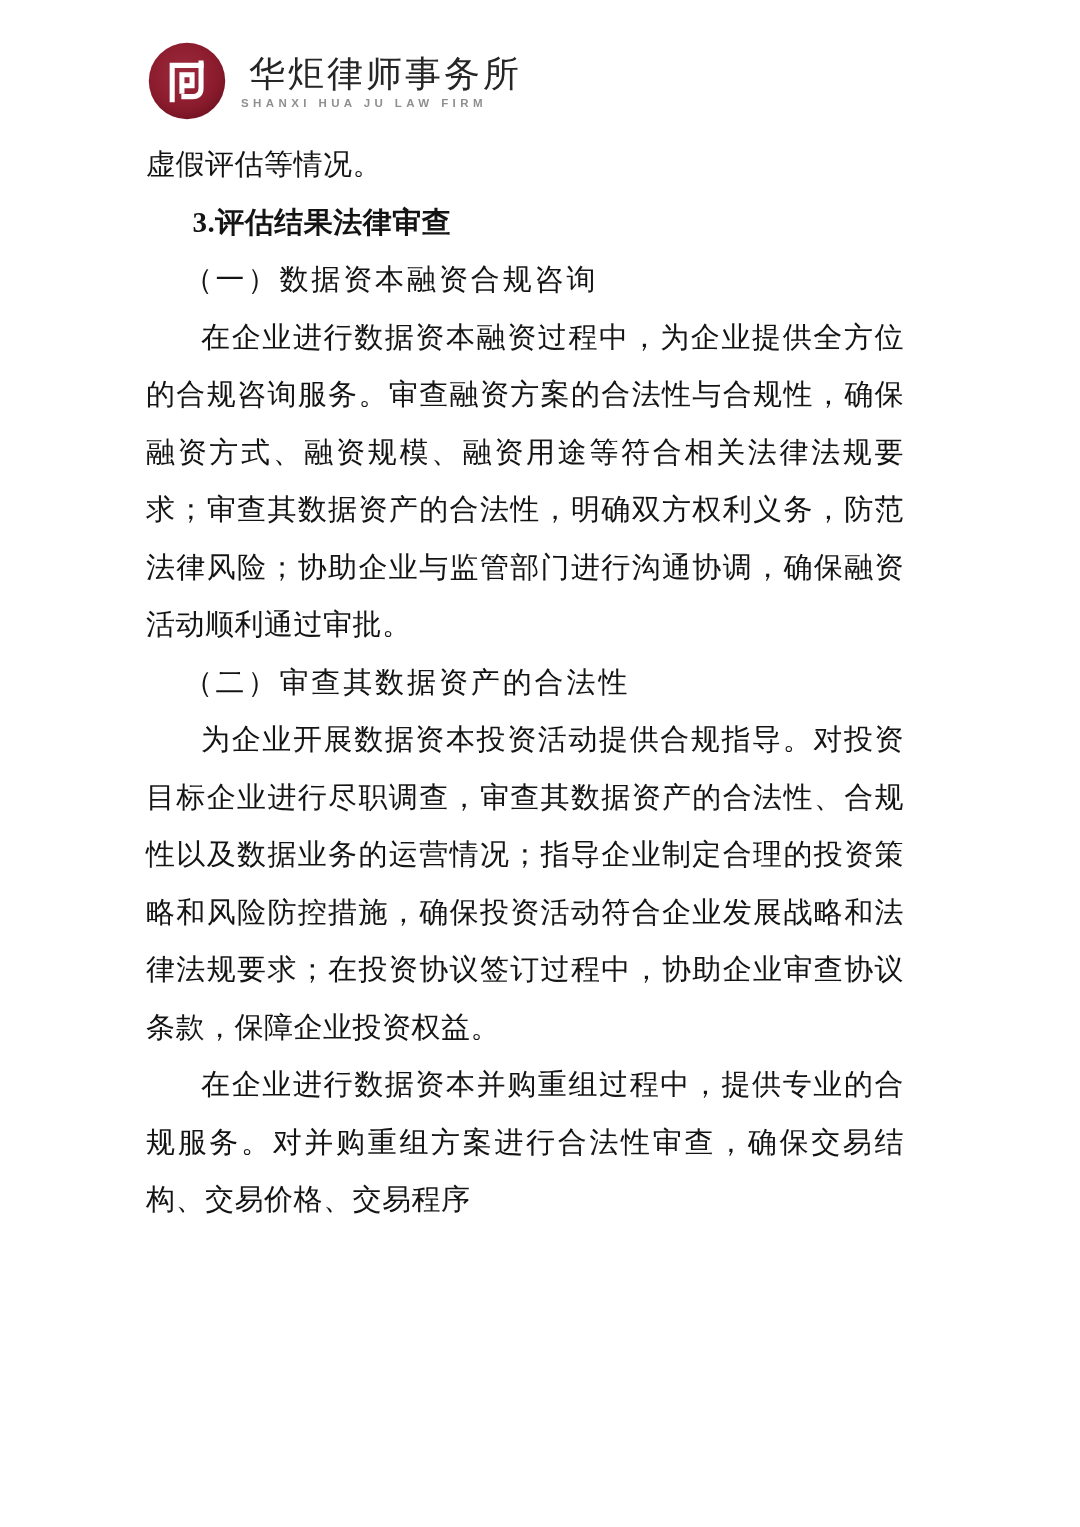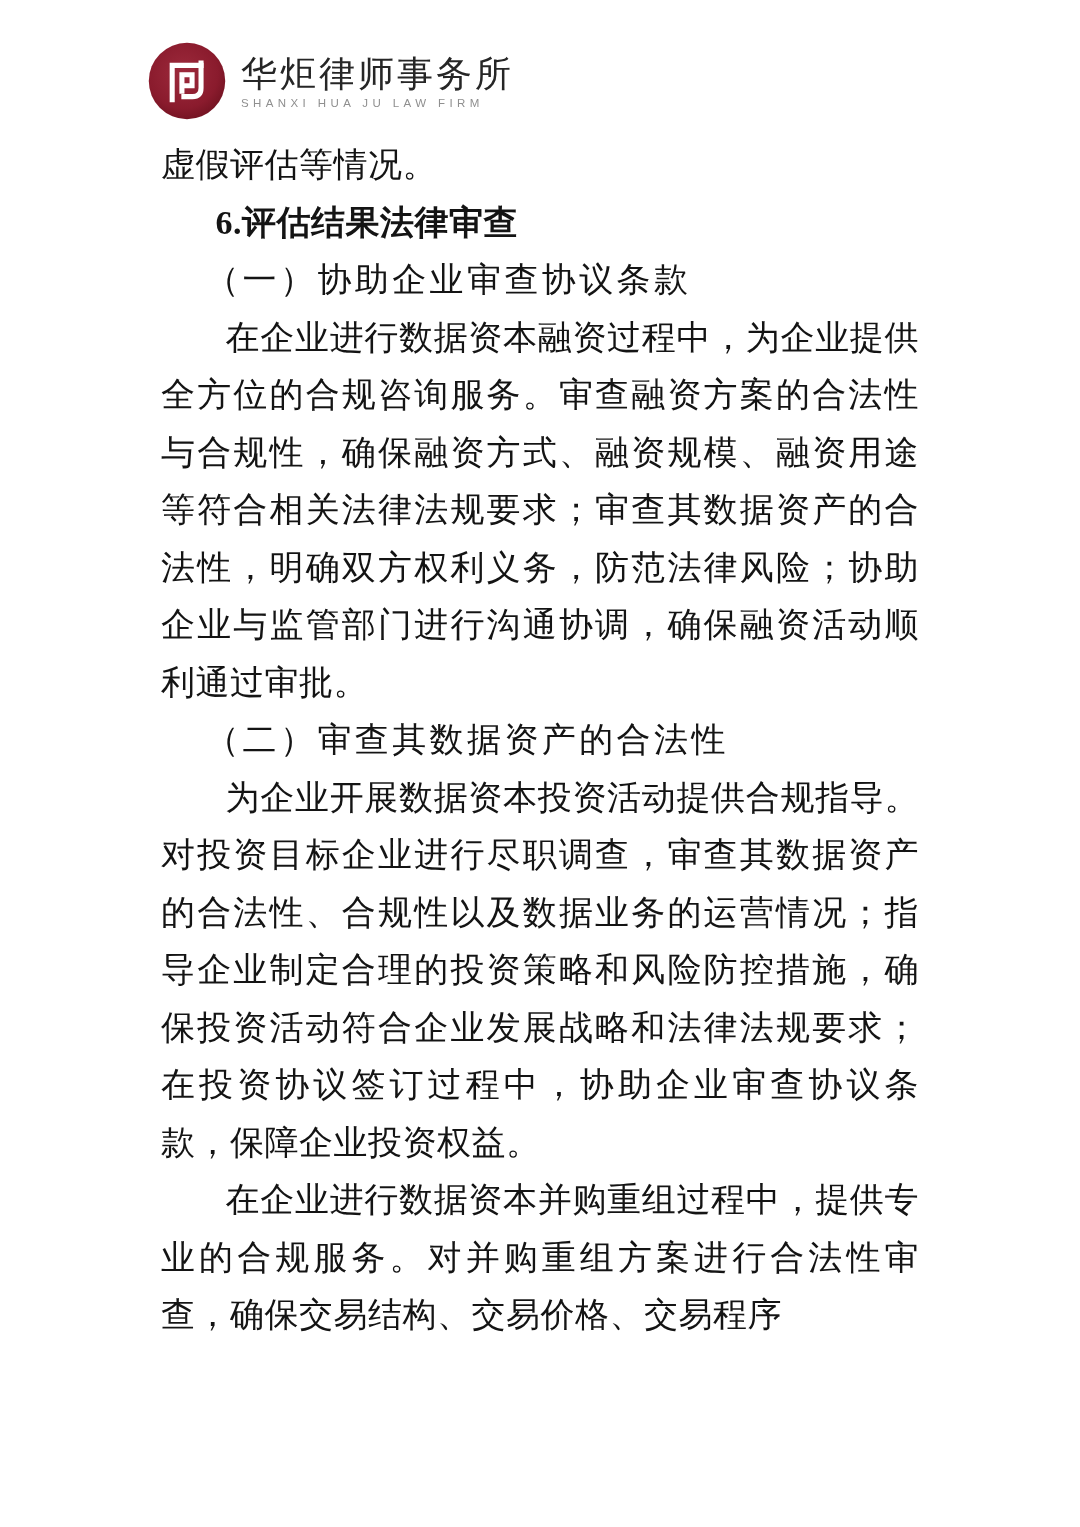--- a/index.html
+++ b/index.html
@@ -23,37 +23,38 @@
   .logo-circle { width: 78px; height: 78px; flex: 0 0 auto; }
   .brand-text { display: flex; flex-direction: column; }
   .brand-cn {
     font-family: "Liberation Sans", sans-serif;
     font-size: 36px;
     font-weight: 400;
     letter-spacing: 3px;
     color: #262626;
     line-height: 40px;
     white-space: nowrap;
+    margin-left: 8px;
   }
   .brand-en {
     font-family: "Liberation Sans", sans-serif;
     font-size: 11.5px;
-    font-weight: 400;
+    font-weight: 700;
     letter-spacing: 4.4px;
     color: #8f8f8f;
     margin-top: 3px;
     white-space: nowrap;
   }
 
   
   .content {
     position: absolute;
-    left: 161px; top: 136px;
+    left: 146px; top: 136px;
     width: 758px;
-    font-size: 34px;
+    font-size: 29px;
     line-height: 57.5px;
     text-align: justify;
     word-break: break-all;
     letter-spacing: 0.5px;
   }
   .content > div { margin: 0; }
 
   .block-body-cont { text-indent: 0; }
   .block-heading-numbered {
     text-indent: 1.6em;
@@ -94,19 +95,19 @@
     </svg>
   </div>
   <div class="brand-text">
     <div class="brand-cn">华炬律师事务所</div>
     <div class="brand-en">SHANXI HUA JU LAW FIRM</div>
   </div>
 </div>
 
 <div class="content">
   <div class="block-body-cont">虚假评估等情况。</div>
-  <div class="block-heading-numbered">6.评估结果法律审查</div>
-  <div class="block-subheading">（一）协助企业审查协议条款</div>
+  <div class="block-heading-numbered">3.评估结果法律审查</div>
+  <div class="block-subheading">（一）数据资本融资合规咨询</div>
   <div class="block-paragraph">在企业进行数据资本融资过程中，为企业提供全方位的合规咨询服务。审查融资方案的合法性与合规性，确保融资方式、融资规模、融资用途等符合相关法律法规要求；审查其数据资产的合法性，明确双方权利义务，防范法律风险；协助企业与监管部门进行沟通协调，确保融资活动顺利通过审批。</div>
   <div class="block-subheading">（二）审查其数据资产的合法性</div>
   <div class="block-paragraph">为企业开展数据资本投资活动提供合规指导。对投资目标企业进行尽职调查，审查其数据资产的合法性、合规性以及数据业务的运营情况；指导企业制定合理的投资策略和风险防控措施，确保投资活动符合企业发展战略和法律法规要求；在投资协议签订过程中，协助企业审查协议条款，保障企业投资权益。</div>
   <div class="block-paragraph">在企业进行数据资本并购重组过程中，提供专业的合规服务。对并购重组方案进行合法性审查，确保交易结构、交易价格、交易程序</div>
 </div>
 
 </body></html>

